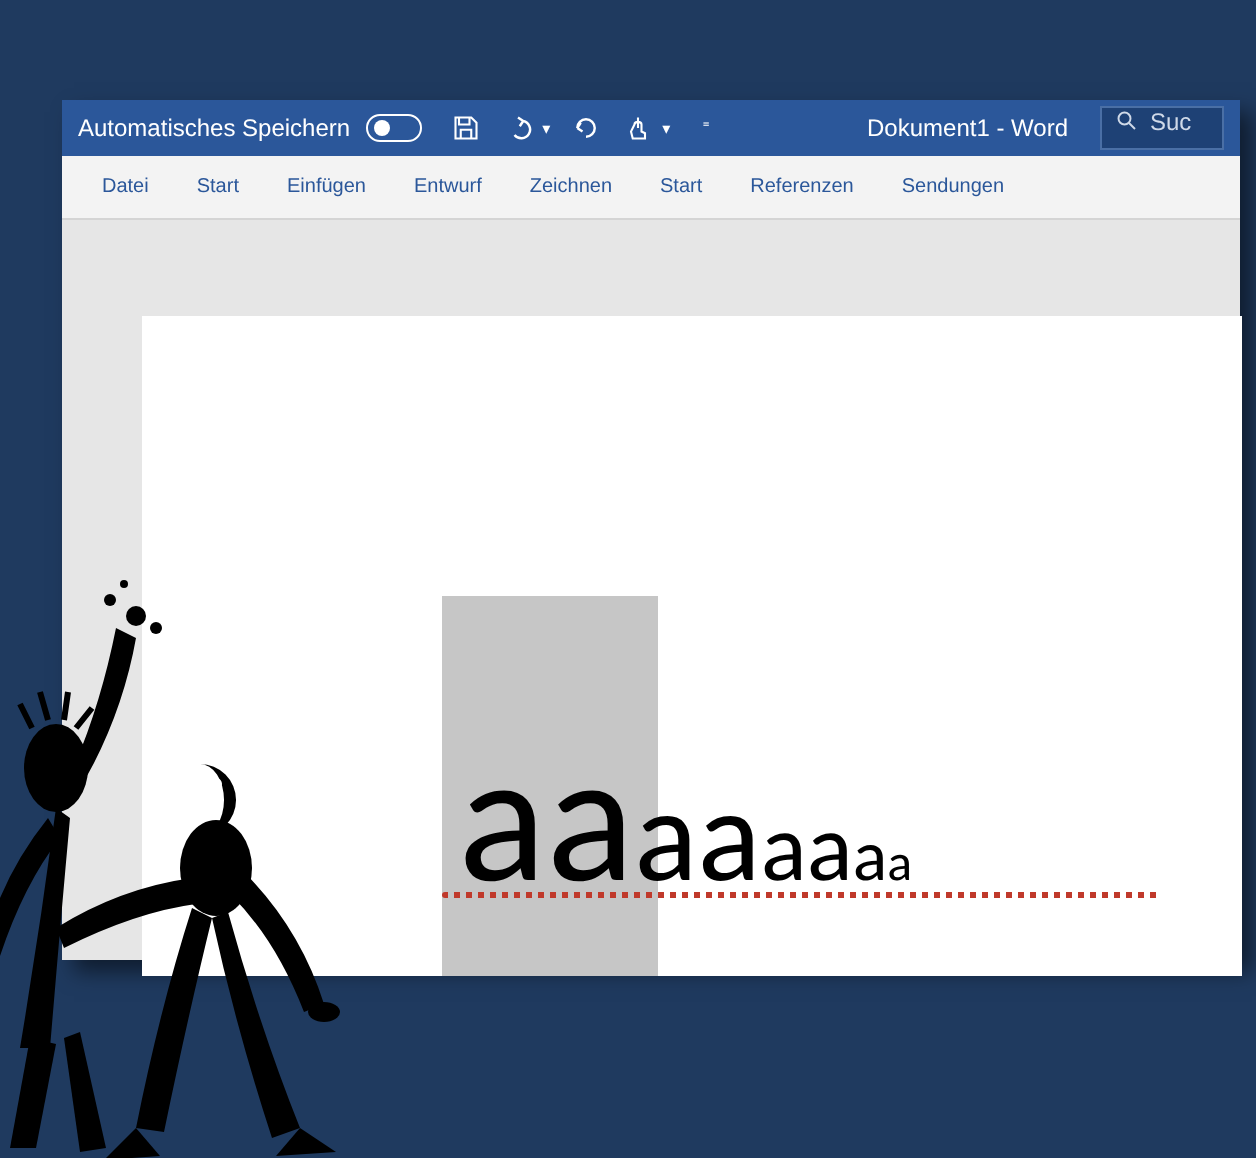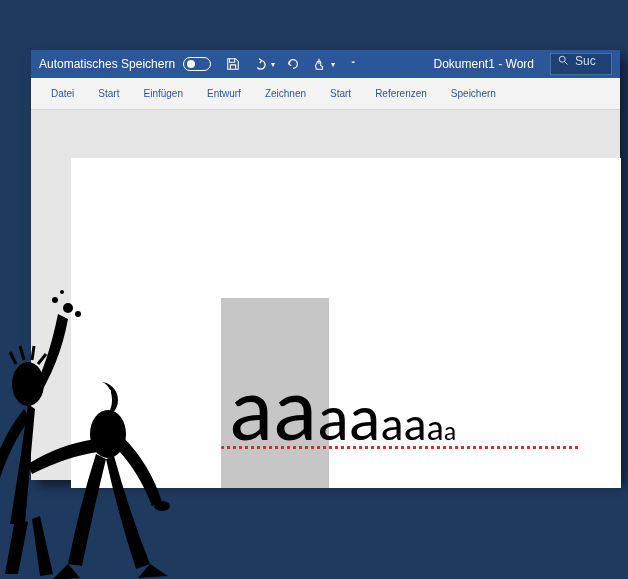--- a/index.html
+++ b/index.html
@@ -72,21 +72,21 @@
   </div>
 
   <div class="ribbon">
     <div class="ribbon-tab file">Datei</div>
     <div class="ribbon-tab">Start</div>
     <div class="ribbon-tab">Einfügen</div>
     <div class="ribbon-tab">Entwurf</div>
     <div class="ribbon-tab">Zeichnen</div>
     <div class="ribbon-tab">Start</div>
     <div class="ribbon-tab">Referenzen</div>
-    <div class="ribbon-tab">Speichern</div>
+    <div class="ribbon-tab">Sendungen</div>
   </div>
 
   <div class="ruler-area"></div>
 
   <div class="doc-area">
     <div class="page">
       <div class="sel"></div>
       <div class="text-line" id="textline"><span class="c" style="font-size: 92px; line-height: 1;">a</span><span class="c" style="font-size: 92px; line-height: 1;">a</span><span class="c" style="font-size: 66px; line-height: 1;">a</span><span class="c" style="font-size: 66px; line-height: 1;">a</span><span class="c" style="font-size: 48px; line-height: 1;">a</span><span class="c" style="font-size: 48px; line-height: 1;">a</span><span class="c" style="font-size: 36px; line-height: 1;">a</span><span class="c" style="font-size: 26px; line-height: 1;">a</span></div>
       <div class="sq"></div>
     </div>

